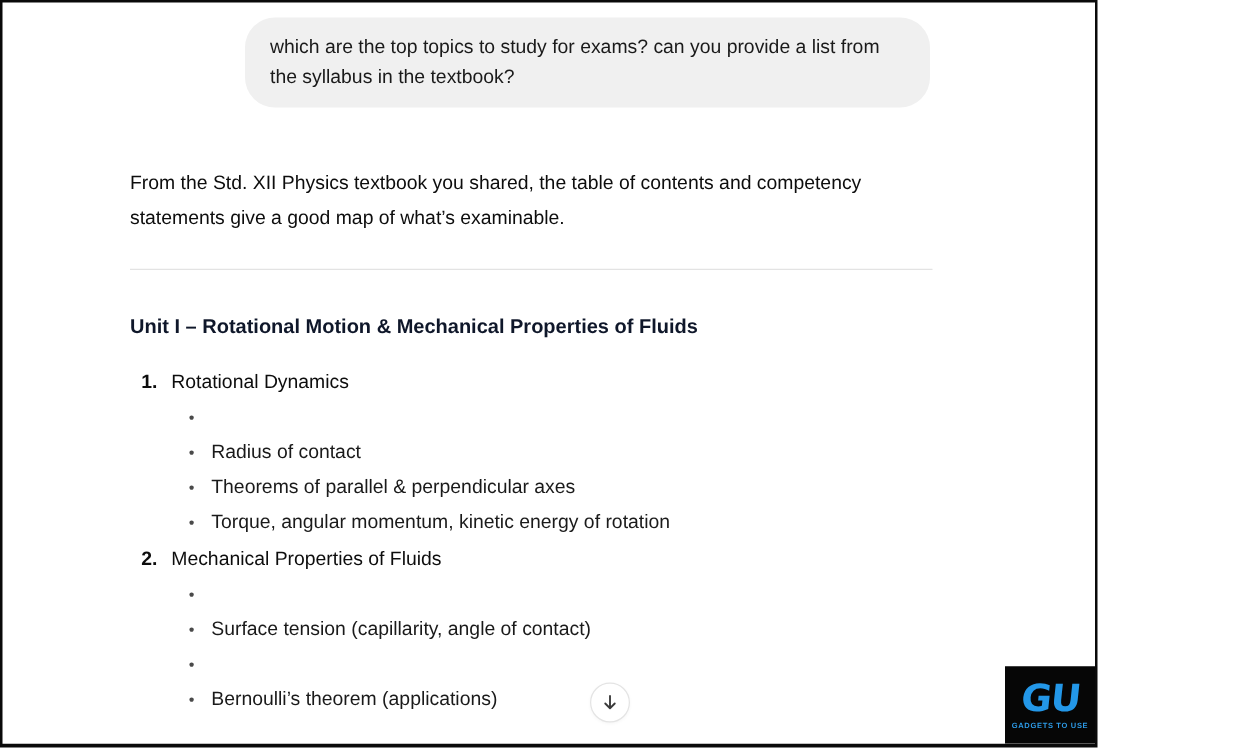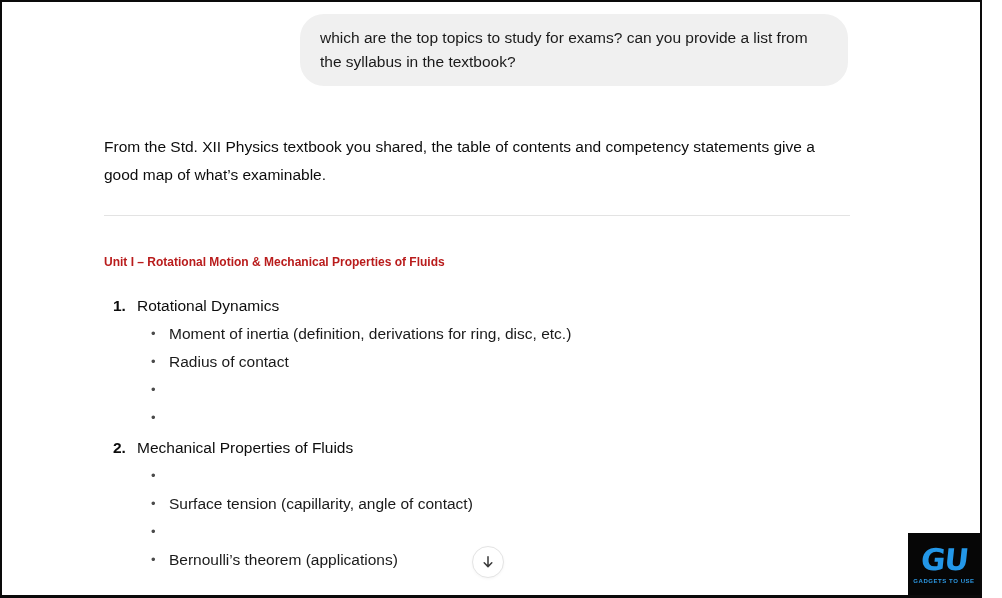--- a/index.html
+++ b/index.html
@@ -5,21 +5,21 @@
   * { margin: 0; padding: 0; box-sizing: border-box; }
   html, body { background: #ffffff; }
   body {
     width: 1002px; height: 598px;
     font-family: "Liberation Sans", sans-serif;
     color: #0d0d0d;
     overflow: hidden;
   }
   .frame {
     position: relative;
-    width: 982px; height: 598px;
+    width: 878px; height: 598px;
     border: 2px solid #0a0a0a;
     border-bottom-width: 3px;
     background: #ffffff;
     overflow: hidden;
   }
 
   
   .user-row {
     display: flex;
     justify-content: flex-end;
@@ -57,23 +57,23 @@
   }
 
   .divider {
     border: none;
     border-top: 1px solid #e3e3e3;
     margin: 26px 0 0 0;
   }
 
   .unit-heading {
     margin-top: 34px;
-    font-size: 12px;
-    font-weight: 700;
-    color: #b91c1c;
+    font-size: 16px;
+    font-weight: 700;
+    color: #0f172a;
     line-height: 24px;
   }
 
   .toc { margin-top: 18px; list-style: none; }
   .section-title-row {
     display: flex;
     line-height: 28px;
     font-weight: 700;
     font-size: 15.5px;
     margin-top: 2px;
@@ -166,31 +166,32 @@
 
     <ol class="toc">
       <li>
         <div class="section-title-row">
           <span class="section-num">1.</span>
           <b>Rotational Dynamics</b>
         </div>
         <ul class="bullets">
           <li class="bullet-row">
               <span class="bullet-dot">•</span>
-              <span>Moment of inertia (definition, derivations for ring, disc, etc.)</span>
             </li>
           <li class="bullet-row">
               <span class="bullet-dot">•</span>
               <span>Radius of contact</span>
             </li>
           <li class="bullet-row">
               <span class="bullet-dot">•</span>
-            </li>
-          <li class="bullet-row">
-              <span class="bullet-dot">•</span>
+              <span>Theorems of parallel &amp; perpendicular axes</span>
+            </li>
+          <li class="bullet-row">
+              <span class="bullet-dot">•</span>
+              <span>Torque, angular momentum, kinetic energy of rotation</span>
             </li>
         </ul>
       </li>
       <li>
         <div class="section-title-row">
           <span class="section-num">2.</span>
           <b>Mechanical Properties of Fluids</b>
         </div>
         <ul class="bullets">
           <li class="bullet-row">

